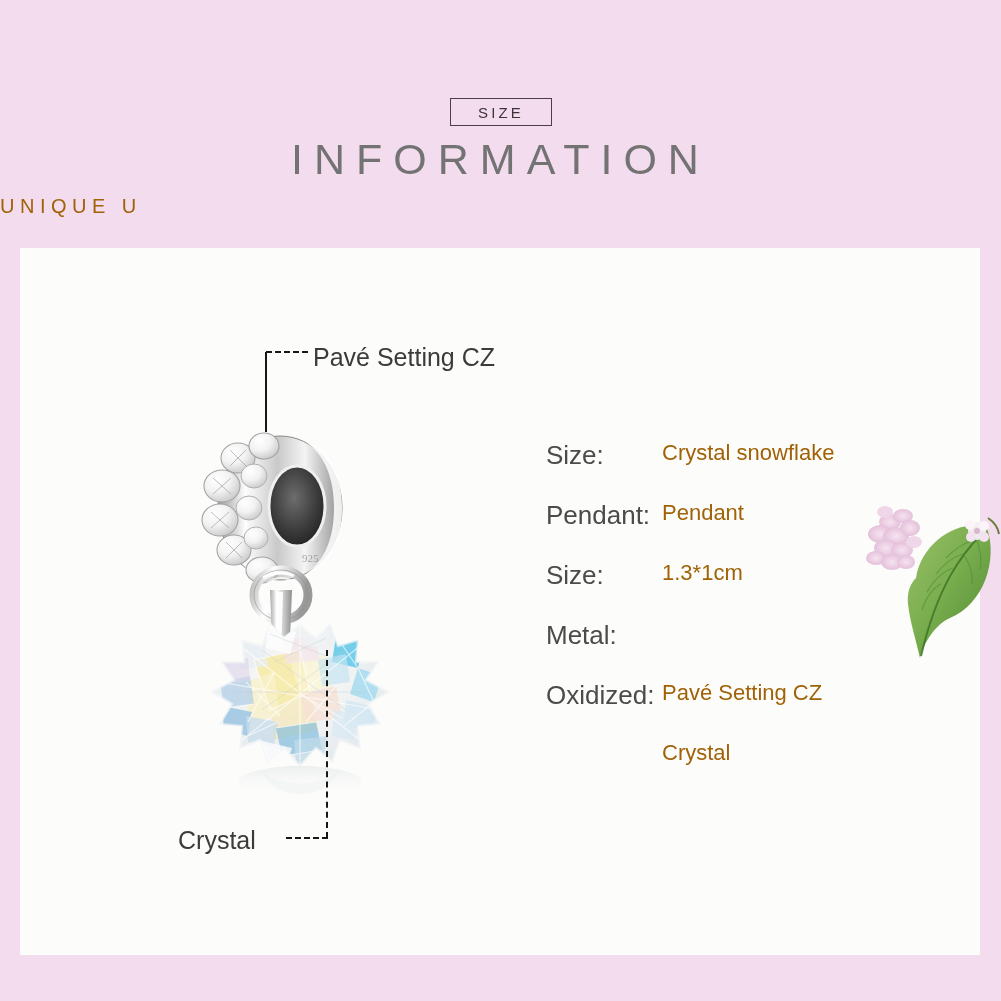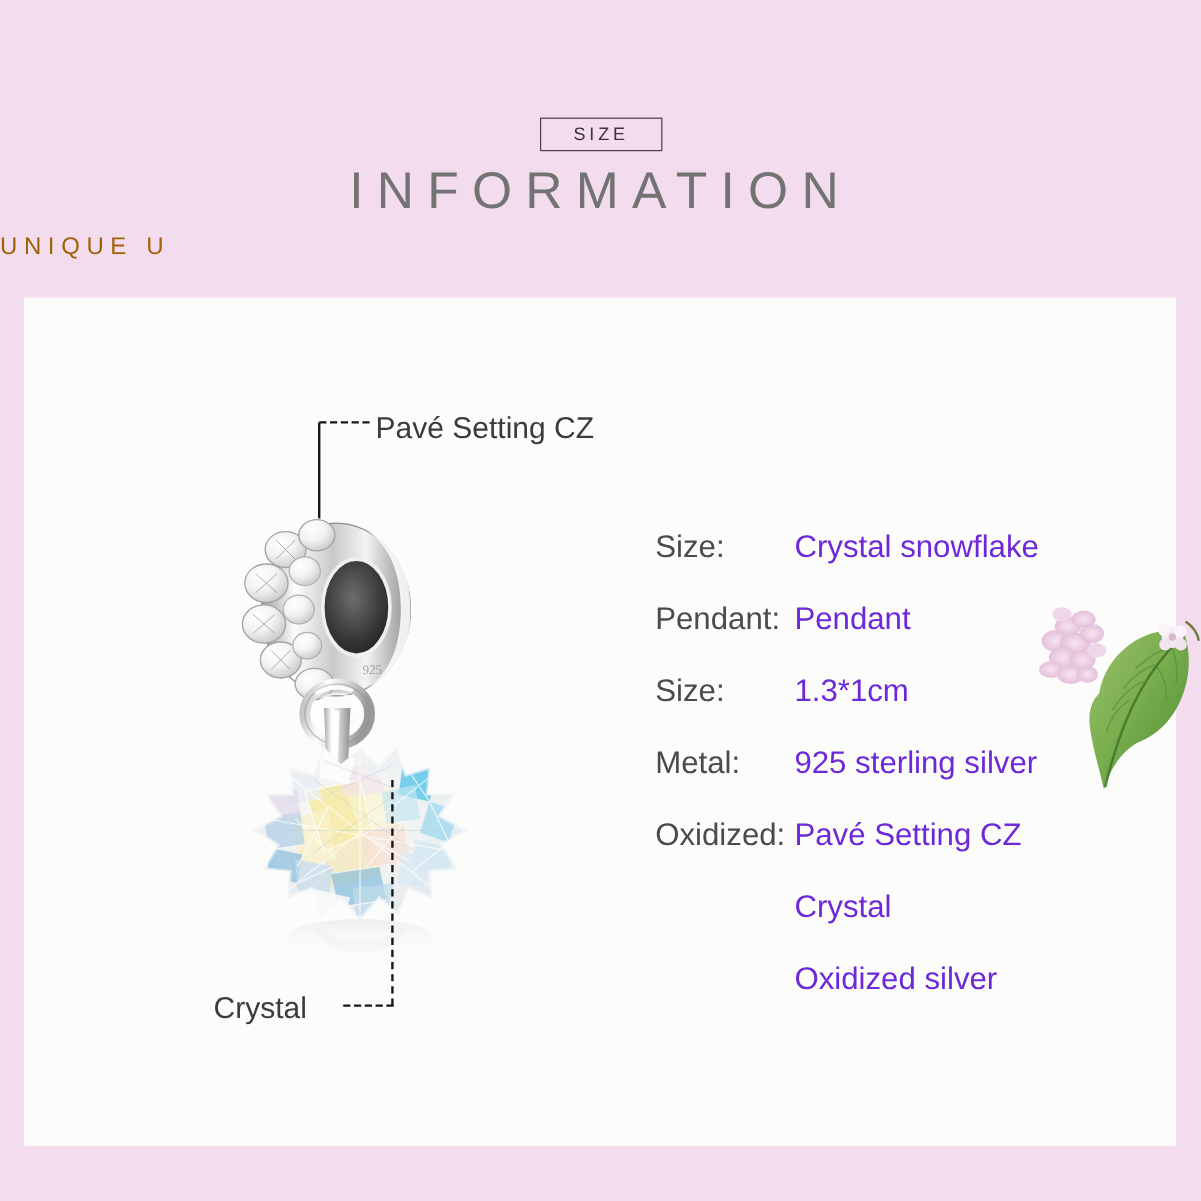--- a/index.html
+++ b/index.html
@@ -35,21 +35,21 @@
   }
   
   #specs{position:absolute;left:526px;top:440px;width:420px;}
   .spec-row{position:relative;height:60px;}
   .spec-label{
     position:absolute;left:20px;top:0;
     color:#4b4b4b;font-size:26px;font-weight:300;white-space:nowrap;
   }
   .spec-value{
     position:absolute;left:136px;top:0;
-    color:#6d28d9;font-size:26px;font-weight:300;white-space:nowrap;
+    color:#a16207;font-size:22px;font-weight:300;white-space:nowrap;
   }
   
   #callout-pave-label{
     position:absolute;left:313px;top:343px;
     color:#3b3b3b;font-size:25px;font-weight:300;white-space:nowrap;
   }
   #callout-pave-h{
     position:absolute;left:266px;top:351px;width:42px;height:0;
     border-top:2.5px dashed #171717;
   }
@@ -336,31 +336,26 @@
     <span class="spec-value">Pendant</span>
   </div>
 
   <div class="spec-row">
     <span class="spec-label">Size:</span>
     <span class="spec-value">1.3*1cm</span>
   </div>
 
   <div class="spec-row">
     <span class="spec-label">Metal:</span>
-    <span class="spec-value">925 sterling silver</span>
   </div>
 
   <div class="spec-row">
     <span class="spec-label">Oxidized:</span>
     <span class="spec-value">Pavé Setting CZ</span>
   </div>
 
   <div class="spec-row">
     <span class="spec-label"></span>
     <span class="spec-value">Crystal</span>
   </div>
 
-  <div class="spec-row">
-    <span class="spec-label"></span>
-    <span class="spec-value">Oxidized silver</span>
-  </div>
 
 </div>
 
 </body></html>

